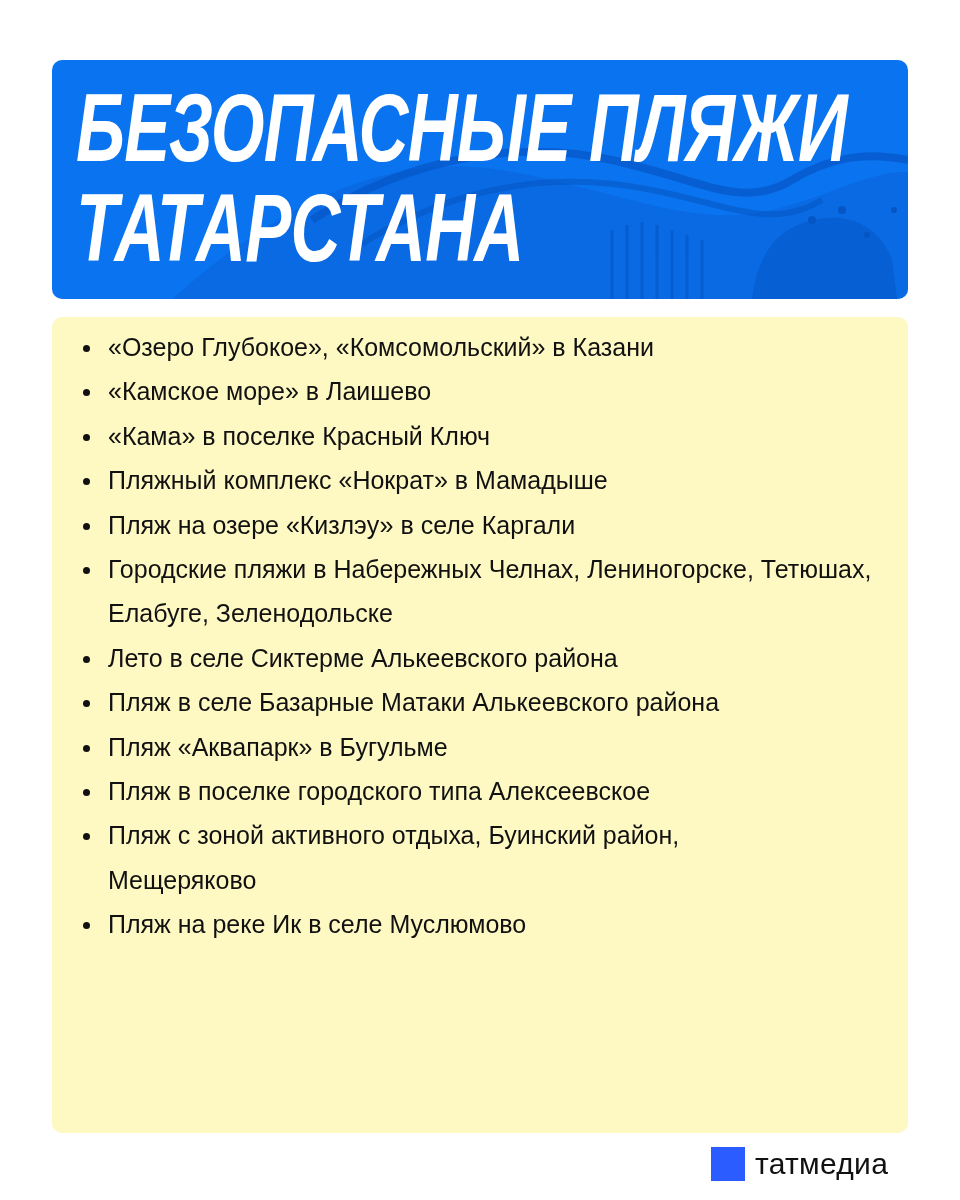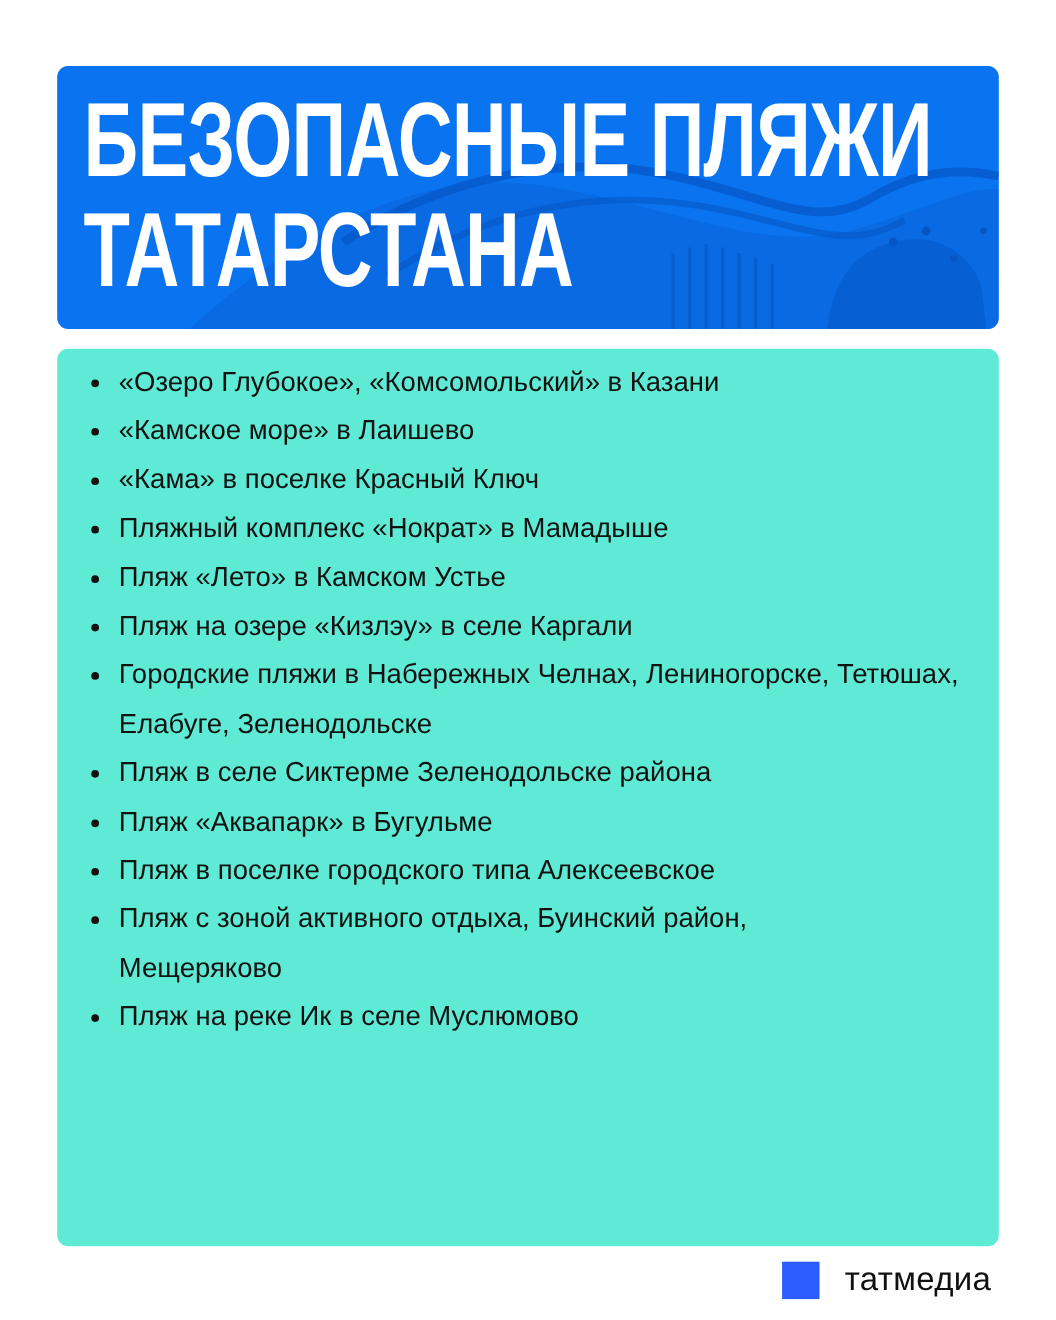--- a/index.html
+++ b/index.html
@@ -2,50 +2,50 @@
 <html><head>
 <meta charset="utf-8">
 <style>
   html, body { margin:0; padding:0; }
   body {
     width:960px; height:1200px; background:#ffffff; position:relative; overflow:hidden;
     font-family:"Liberation Sans", "DejaVu Sans", sans-serif;
   }
   .banner {
     position:absolute; left:52px; top:60px; width:856px; height:239px;
-    background:#0a74f0; border-radius:10px; overflow:hidden;
+    background:#0a74f0; border-radius:10px; overflow:hidden;font-style:italic;
   }
   .banner svg.waves { position:absolute; left:0; top:0; width:100%; height:100%; }
   .banner-title {
     position:absolute; left:24px; top:18px; margin:0;
     color:#ffffff; font-family:"Liberation Sans", sans-serif; font-weight:700;
     font-size:96px; line-height:100px; letter-spacing:-1px;
     transform:scaleX(0.72); transform-origin:left top; white-space:nowrap;
   }
   .banner-title span { display:block; }
   .panel {
     position:absolute; left:52px; top:317px; width:856px; height:816px;
-    background:#5eead4; border-radius:10px;
+    background:#fef9c3; border-radius:10px;
   }
   ul.list {
     list-style:none; margin:0; padding:0; position:absolute; left:28px; top:8px; right:10px;
   }
   ul.list li {
     position:relative; padding-left:28px; color:#111111;
     font-size:25px; line-height:44.4px;
   }
   ul.list li::before {
     content:""; position:absolute; left:3px; top:20px; width:7px; height:7px;
     border-radius:50%; background:#111111;
   }
   .brand {
     position:absolute; left:711px; top:1147px; display:flex; align-items:center;
   }
   .brand-square { width:34px; height:34px; background:#2a5cff; }
-  .brand-name { margin-left:23px; font-size:30px; color:#111111; font-weight:400; letter-spacing:0.3px; }
+  .brand-name { margin-left:10px; font-size:30px; color:#111111; font-weight:400; letter-spacing:0.3px; }
 </style>
 </head>
 <body>
 
 <div class="banner">
   <svg class="waves" viewBox="0 0 856 239" preserveAspectRatio="none">
     <path d="M120 239 C220 150 330 90 450 110 C560 128 640 170 720 150 C780 135 820 110 856 112 L856 239 Z" fill="#0a62d8" opacity="0.55"></path>
     <path d="M260 160 C360 95 470 80 560 100 C650 120 690 150 740 120 C790 90 830 95 856 100" fill="none" stroke="#0556c4" stroke-width="8" opacity="0.7"></path>
     <path d="M300 190 C400 125 500 110 600 130 C680 146 720 170 770 140" fill="none" stroke="#0556c4" stroke-width="6" opacity="0.6"></path>
     <path d="M700 239 C705 200 720 170 760 160 C800 150 830 170 840 200 L845 239 Z" fill="#0556c4" opacity="0.5"></path>
@@ -68,24 +68,24 @@
     <span>ТАТАРСТАНА</span>
   </h1>
 </div>
 
 <div class="panel">
   <ul class="list">
     <li>«Озеро Глубокое», «Комсомольский» в Казани</li>
     <li>«Камское море» в Лаишево</li>
     <li>«Кама» в поселке Красный Ключ</li>
     <li>Пляжный комплекс «Нократ» в Мамадыше</li>
-    <li>Пляж «Лето» в Камском Устье</li>
     <li>Пляж на озере «Кизлэу» в селе Каргали</li>
     <li style="padding-right:20px">Городские пляжи в Набережных Челнах, Лениногорске, Тетюшах, Елабуге, Зеленодольске</li>
-    <li>Пляж в селе Сиктерме Зеленодольске района</li>
+    <li>Лето в селе Сиктерме Алькеевского района</li>
+    <li>Пляж в селе Базарные Матаки Алькеевского района</li>
     <li>Пляж «Аквапарк» в Бугульме</li>
     <li>Пляж в поселке городского типа Алексеевское</li>
     <li style="padding-right:90px">Пляж с зоной активного отдыха, Буинский район, Мещеряково</li>
     <li>Пляж на реке Ик в селе Муслюмово</li>
   </ul>
 </div>
 
 <div class="brand">
   <div class="brand-square"></div>
   <span class="brand-name">татмедиа</span>

